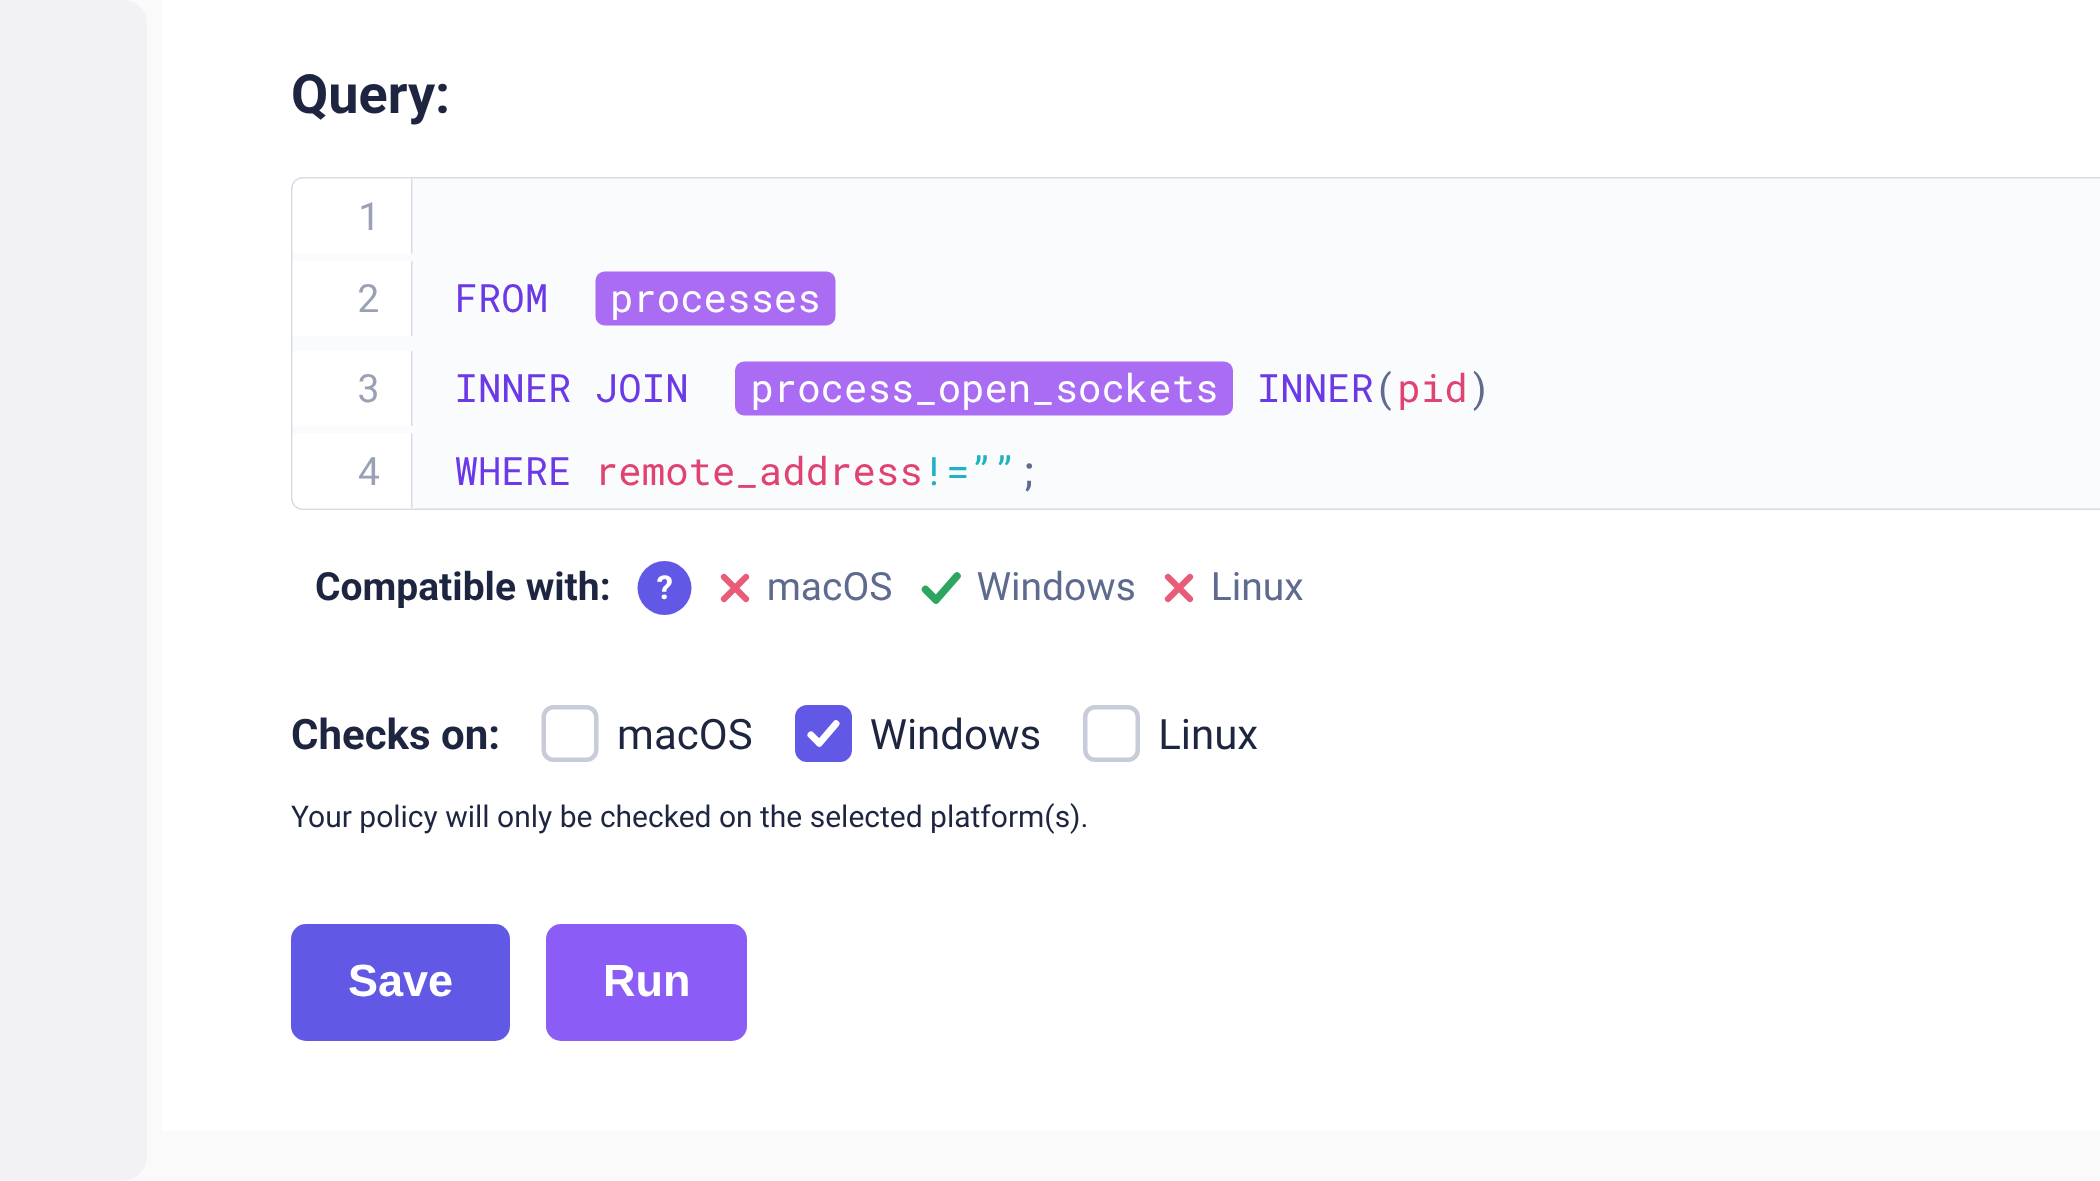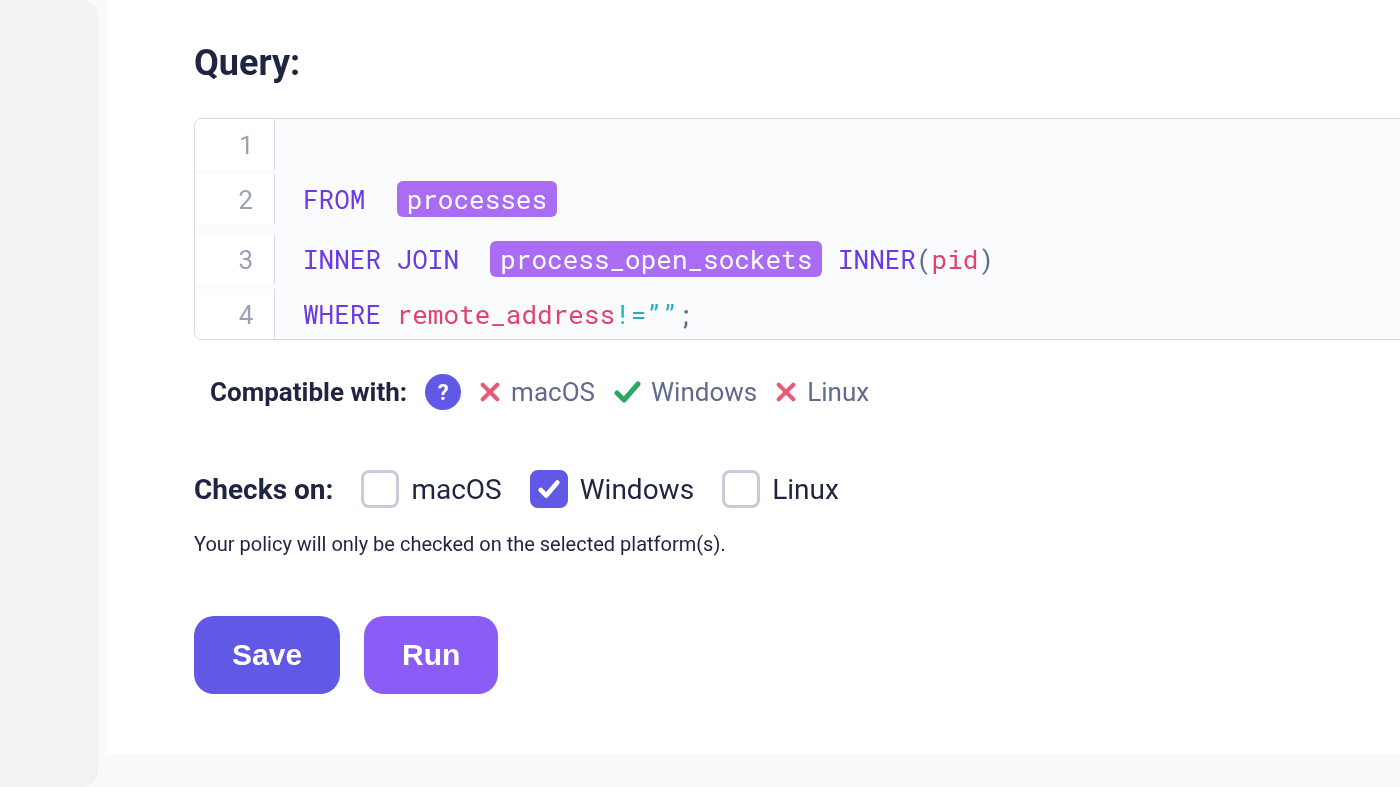--- a/index.html
+++ b/index.html
@@ -134,21 +134,21 @@
   .cb.checked svg polyline { stroke: #ffffff; stroke-width: 5; stroke-linecap: round; stroke-linejoin: round; fill: none; }
   .helper-text {
     margin-top: 24px;
     font-size: 20px;
     color: #1e2540;
     font-weight: 400;
   }
   .btn-row { display: flex; gap: 24px; margin-top: 60px; }
   .btn {
     border: none;
-    border-radius: 20px;
+    border-radius: 10px;
     font-size: 30px;
     font-weight: 700;
     color: #ffffff;
     padding: 22px 38px;
     cursor: pointer;
   }
   .btn-save { background: #6158e6; }
   .btn-run { background: #8b5cf6; }
 </style>
 </head>

